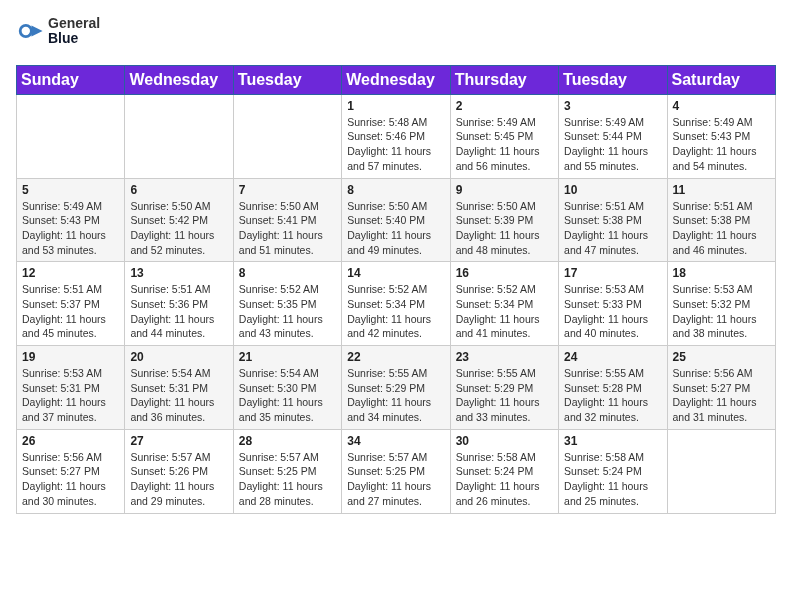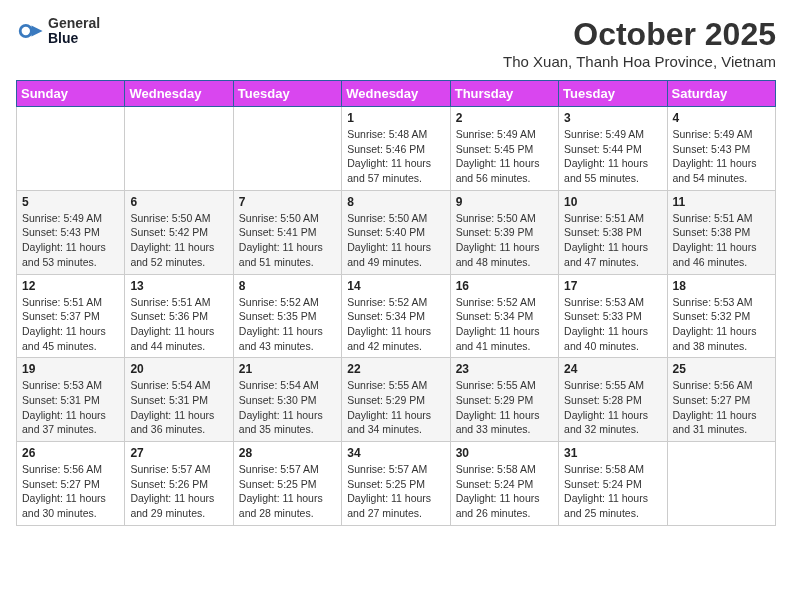--- a/index.html
+++ b/index.html
@@ -6,22 +6,22 @@
     body {
       font-family: Arial, sans-serif;
       background: #fff;
       width: 792px;
       min-height: 612px;
       padding: 16px;
     }
     .header {
       display: flex;
       justify-content: space-between;
-      align-items: flex-start;
-      margin-bottom: 10px;
+      align-items: center;
+      margin-bottom: 18px;
     }
     .logo {
       display: flex;
       align-items: center;
       gap: 4px;
     }
     .logo-text {
       display: flex;
       flex-direction: column;
       line-height: 1.1;
@@ -51,25 +51,25 @@
     .location {
       font-size: 15px;
       color: #333;
     }
     .calendar {
       width: 100%;
       border-collapse: collapse;
       font-size: 11px;
     }
     .calendar thead th {
-      background: #d946ef;
+      background: #6d28d9;
       color: #fff;
       padding: 5px 4px;
       text-align: left;
-      font-size: 13px;
+      font-size: 16px;
       border: 1px solid #2a60a0;
     }
     .calendar tbody td {
       border: 1px solid #ccc;
       vertical-align: top;
       padding: 4px 5px;
       width: 108px;
       min-height: 80px;
       background: #fff;
     }
@@ -99,24 +99,20 @@
     <svg class="logo-icon" viewBox="0 0 40 40">
       <circle cx="14" cy="20" r="10" fill="#3a7abf"></circle>
       <circle cx="14" cy="20" r="6" fill="white"></circle>
       <polygon points="22,12 38,20 22,28" fill="#3a7abf"></polygon>
     </svg>
     <div class="logo-text">
       <span class="logo-general">General</span>
       <span class="logo-blue">Blue</span>
     </div>
   </div>
-  <div class="title-block">
-    <div class="month-title">October 2025</div>
-    <div class="location">Tho Xuan, Thanh Hoa Province, Vietnam</div>
-  </div>
 </div>
 
 <table class="calendar">
   <thead>
     <tr>
     <th>Sunday</th>
         <th>Wednesday</th>
         <th>Tuesday</th>
         <th>Wednesday</th>
         <th>Thursday</th>

